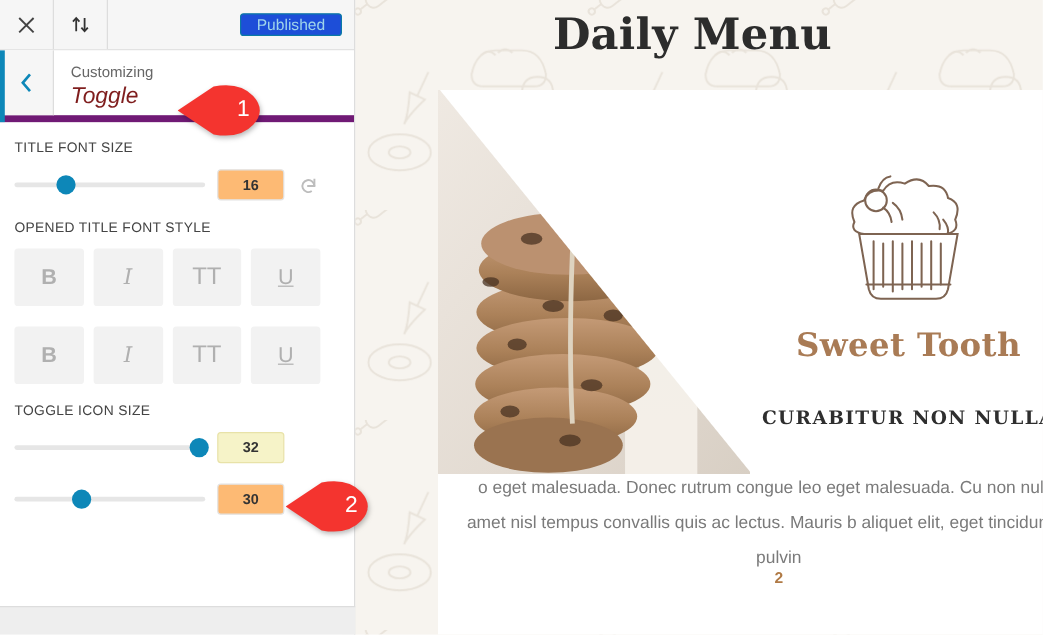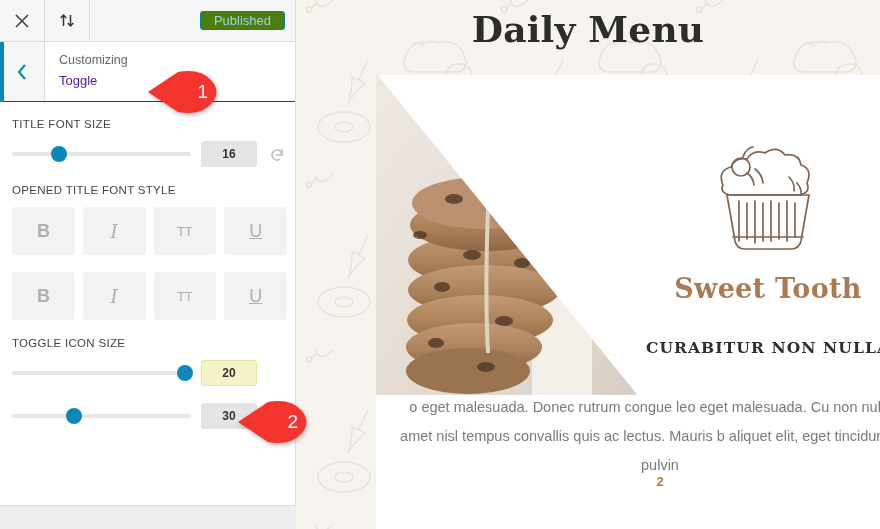--- a/index.html
+++ b/index.html
@@ -6,21 +6,21 @@
   html, body {
     width: 880px; height: 529px;
     overflow: hidden;
     font-family: "Liberation Sans", sans-serif;
     background: #fff;
   }
   #app { position: relative; width: 880px; height: 529px; overflow: hidden; }
 
   
   .preview {
-    position: absolute; left: 296px; top: 0;
+    position: absolute; left: 285px; top: 0;
     width: 584px; height: 529px;
     background: #f7f4ef;
     overflow: hidden;
   }
   .preview-pattern {
     position: absolute; inset: 0;
     opacity: .55;
     pointer-events: none;
   }
   .preview-title {
@@ -105,57 +105,57 @@
     width: 45px;
     display: flex; align-items: center; justify-content: center;
     border-right: 1px solid #ddd;
     color: #444;
     cursor: pointer;
     background: #f6f6f6;
   }
   .tb-spacer { flex: 1; }
   .publish-wrap { display: flex; align-items: center; padding-right: 10px; }
   .publish-btn {
-    background: #4d7c0f;
+    background: #1d4ed8;
     color: #9fd4ea;
     border: 1px solid #0b7aa6;
     border-radius: 3px;
     font-size: 13px;
     padding: 1px 13px;
     cursor: default;
   }
 
   .panel-head {
     position: relative;
     height: 60px;
     background: #fff;
-    border-bottom: 1px solid #701a75;
+    border-bottom: 6px solid #701a75;
     display: flex;
   }
   .accent-bar {
     position: absolute; left: 0; top: 0; width: 4px; height: 60px;
     background: #0d87b8;
   }
   .back-btn {
     width: 45px; height: 100%;
     background: #f6f6f6;
     border-right: 1px solid #ddd;
     display: flex; align-items: center; justify-content: center;
     color: #0d87b8; font-size: 17px;
     cursor: pointer;
   }
   .head-text { padding: 10px 0 0 14px; }
   .head-kicker { font-size: 12.5px; color: #666; line-height: 16px; }
-  .head-title { font-size: 13px; color: #4c1d95; line-height: 26px; }
+  .head-title { font-size: 19px; color: #7f1d1d; line-height: 26px; font-style: italic; }
 
   .controls {
     position: relative;
     height: 403px;
     background: #fff;
-    padding: 16px 8px 0 12px;
+    padding: 16px 28px 0 12px;
     overflow: hidden;
   }
   .ctrl { margin-bottom: 17px; }
   .ctrl-label {
     font-size: 11.5px;
     letter-spacing: .3px;
     color: #444;
     text-transform: uppercase;
     margin-bottom: 11px;
   }
@@ -170,42 +170,42 @@
     height: 4px; border-radius: 2px; background: #e6e6e6;
   }
   .slider-knob {
     position: absolute; top: 0;
     width: 16px; height: 16px; border-radius: 50%;
     background: #0d87b8;
     cursor: pointer;
   }
   .num-box {
     width: 56px; height: 26px;
-    background: #e5e5e5;
+    background: #fdba74;
     border: 1px solid #e2e2e2;
     border-radius: 3px;
     display: flex; align-items: center; justify-content: center;
     font-size: 12px; font-weight: bold; color: #333;
   }
   .num-box.highlight { background: #f6f3c8; border-color: #e8e2a8; }
   .reset-icon { width: 20px; color: #bdbdbd; display:flex; align-items:center; justify-content:center; cursor:pointer; }
 
   .style-row { display: flex; gap: 8px; }
   .style-btn {
     flex: 1; height: 48px;
     background: #f2f2f2;
     border-radius: 3px;
     display: flex; align-items: center; justify-content: center;
     color: #b0b0b0;
     font-size: 18px;
     cursor: pointer;
   }
   .style-btn.b { font-weight: bold; }
   .style-btn.i { font-family: "DejaVu Serif", "Liberation Serif", serif; font-style: italic; }
-  .style-btn.tt { font-size: 13px; text-align: center; }
+  .style-btn.tt { font-size: 20px; text-align: center; }
   .style-btn.u { text-decoration: underline; }
 
   .panel-footer {
     position: absolute; left: 0; bottom: 0;
     width: 296px; height: 24px;
     background: #eee;
     border-top: 1px solid #ddd;
   }
 
   
@@ -432,21 +432,21 @@
         </div>
       </div>
 
       <div class="ctrl">
         <div class="ctrl-label">TOGGLE ICON SIZE</div>
         <div class="slider-row">
           <div class="slider">
             <div class="slider-track"></div>
             <div class="slider-knob" style="left:92%"></div>
           </div>
-          <div class="num-box highlight">20</div>
+          <div class="num-box highlight">32</div>
           <div class="reset-icon"></div>
         </div>
       </div>
 
       <div class="ctrl">
         <div class="slider-row">
           <div class="slider">
             <div class="slider-track"></div>
             <div class="slider-knob" style="left:30%"></div>
           </div>

